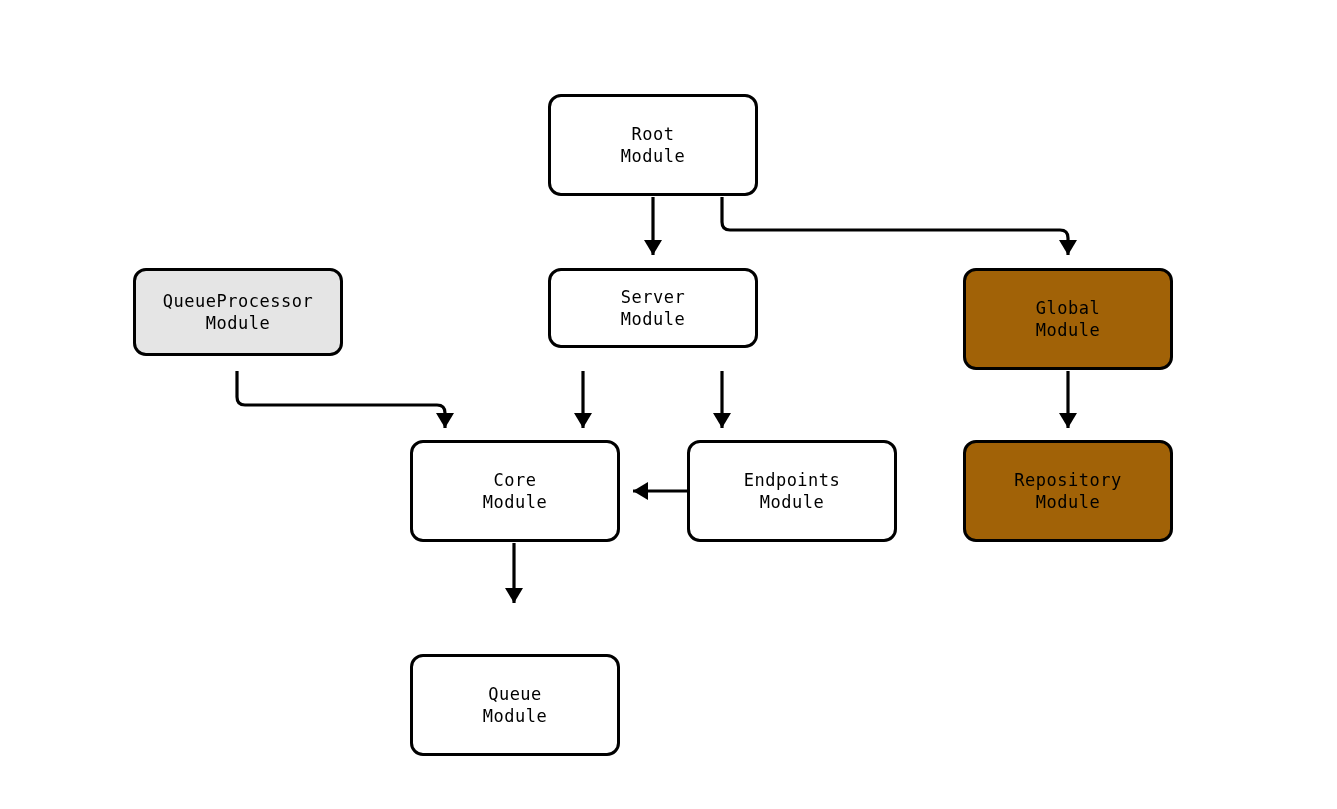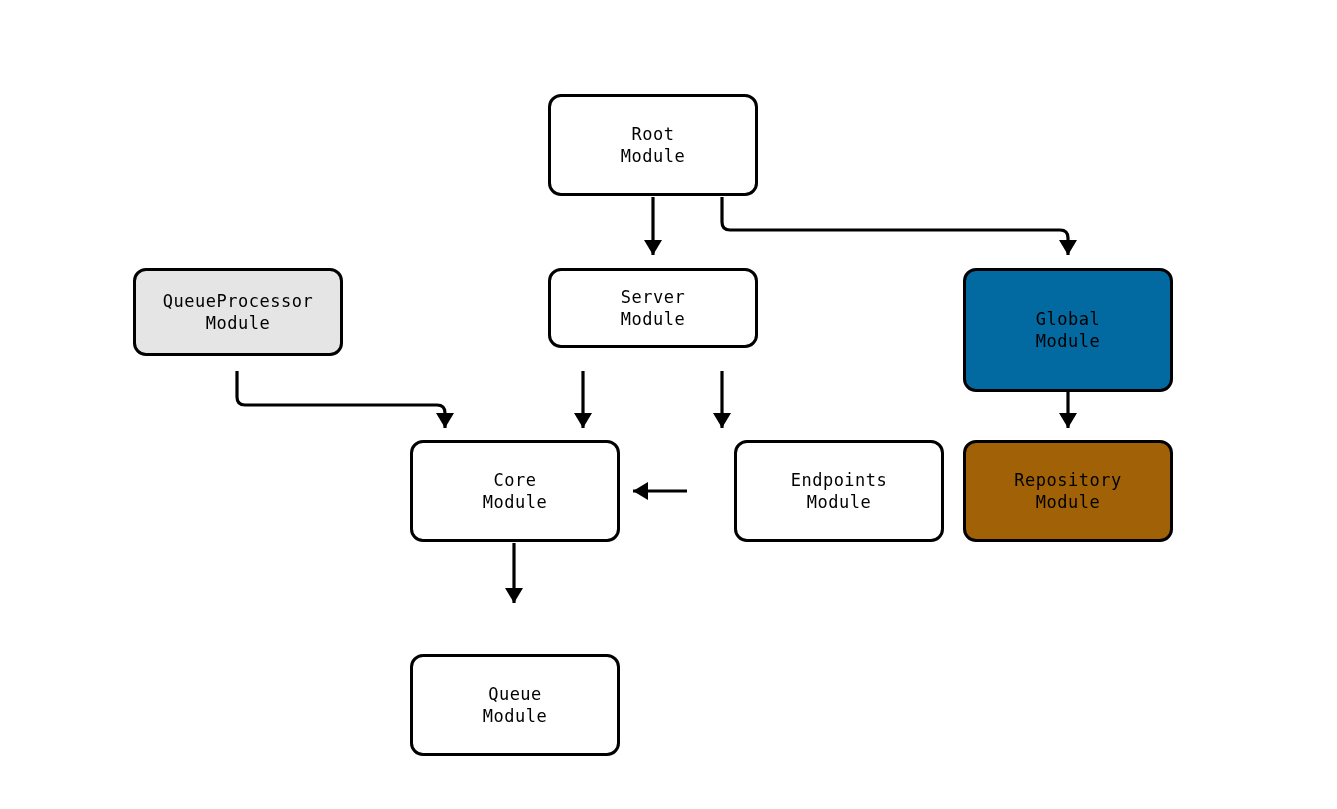--- a/index.html
+++ b/index.html
@@ -89,31 +89,31 @@
   <div class="node" style="left: 133px; top: 268px; width: 210px; height: 88px; border-color: rgb(0, 0, 0); background: #e5e5e5;">
     <div class="node-line">QueueProcessor</div>
     <div class="node-line">Module</div>
   </div>
 
   <div class="node" style="left: 548px; top: 268px; width: 210px; height: 80px; border-color: rgb(0, 0, 0); background: rgb(255, 255, 255);">
     <div class="node-line">Server</div>
     <div class="node-line">Module</div>
   </div>
 
-  <div class="node" style="left: 963px; top: 268px; width: 210px; height: 124px; border-color: rgb(0, 0, 0); background: #0369a1;">
+  <div class="node" style="left: 963px; top: 268px; width: 210px; height: 102px; border-color: rgb(0, 0, 0); background: #a16207;">
     <div class="node-line">Global</div>
     <div class="node-line">Module</div>
   </div>
 
   <div class="node" style="left: 410px; top: 440px; width: 210px; height: 102px; border-color: rgb(0, 0, 0); background: rgb(255, 255, 255);">
     <div class="node-line">Core</div>
     <div class="node-line">Module</div>
   </div>
 
-  <div class="node" style="left: 687px; top: 440px; width: 210px; height: 102px; border-color: rgb(0, 0, 0); background: rgb(255, 255, 255); margin-left: 47px;">
+  <div class="node" style="left: 687px; top: 440px; width: 210px; height: 102px; border-color: rgb(0, 0, 0); background: rgb(255, 255, 255);">
     <div class="node-line">Endpoints</div>
     <div class="node-line">Module</div>
   </div>
 
   <div class="node" style="left: 963px; top: 440px; width: 210px; height: 102px; border-color: rgb(0, 0, 0); background: #a16207;">
     <div class="node-line">Repository</div>
     <div class="node-line">Module</div>
   </div>
 
   <div class="node" style="left: 410px; top: 615px; width: 210px; height: 102px; border-color: rgb(0, 0, 0); background: rgb(255, 255, 255); margin-top: 39px;">

